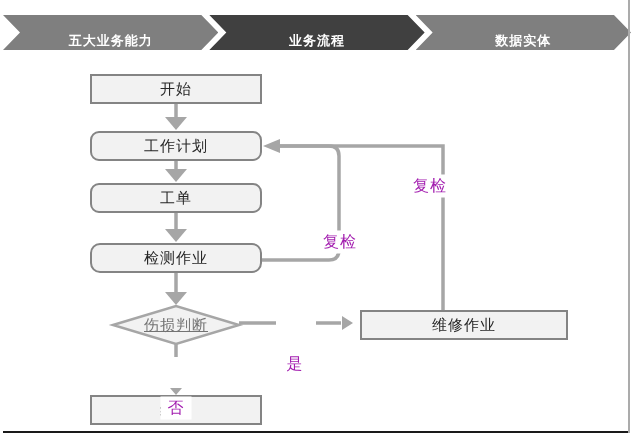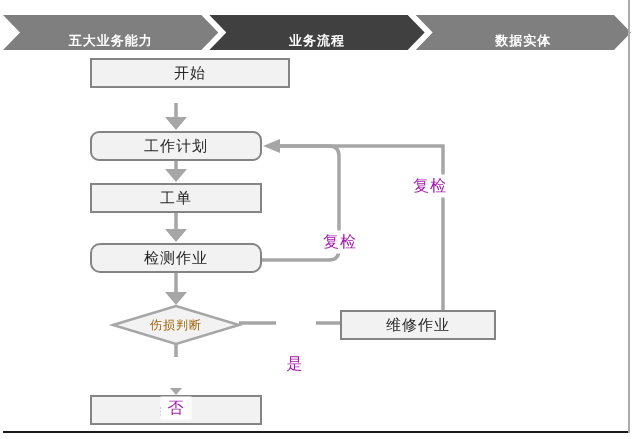--- a/index.html
+++ b/index.html
@@ -35,21 +35,21 @@
     position:absolute;
     background:#F2F2F2;
     border:2px solid #848484;
     box-sizing:border-box;
     display:flex;align-items:center;justify-content:center;
     font-size:15px;color:#262626;letter-spacing:1px;
   }
   .diamond-label{
     position:absolute;
     display:flex;align-items:center;justify-content:center;
-    font-size:12px;color:#a16207;letter-spacing:1px;
+    font-size:15px;color:#737373;letter-spacing:1px;text-decoration:underline;
   }
   .edge-label{
     position:absolute;
     transform:translate(-50%,-50%);
     background:#ffffff;
     padding:1px 7px;
     font-size:16px;color:#a21caf;letter-spacing:1px;
     white-space:nowrap;
     margin-top:40px;
   }
@@ -97,33 +97,33 @@
         <polygon points="165,169 187,169 176,182"></polygon>
         <polygon points="165,229 187,229 176,242"></polygon>
         <polygon points="165,292 187,292 176,305"></polygon>
         <polygon points="170,388 182,388 176,395"></polygon>
         <polygon points="342,316 342,330 353,323"></polygon>
         <polygon points="280,139 280,153 263,146"></polygon>
       </g>
       <polygon points="113,325 176,306 239,325 176,344" fill="#F2F2F2" stroke="#A6A6A6" stroke-width="2.5"></polygon>
     </svg>
 
-    <div class="node" style="left:90px;top:58px;width:200px;height:30px;">
+    <div class="node" style="left:90px;top:74px;width:172px;height:30px;">
       <span>开始</span>
     </div>
     <div class="node" style="left:90px;top:131px;width:172px;height:30px;border-radius:9px;">
       <span>工作计划</span>
     </div>
-    <div class="node" style="left:90px;top:183px;width:172px;height:30px;">
+    <div class="node" style="left:90px;top:183px;width:172px;height:30px;border-radius:9px;">
       <span>工单</span>
     </div>
     <div class="node" style="left:90px;top:243px;width:172px;height:30px;border-radius:10px;">
       <span>检测作业</span>
     </div>
-    <div class="node" style="left:340px;top:310px;width:156px;height:30px;">
+    <div class="node" style="left:360px;top:310px;width:208px;height:30px;">
       <span>维修作业</span>
     </div>
     <div class="node" style="left:90px;top:395px;width:172px;height:30px;">
       <span>结束</span>
     </div>
 
     <div class="diamond-label" style="left:113px;top:306px;width:126px;height:38px;">
       <span>伤损判断</span>
     </div>
 

